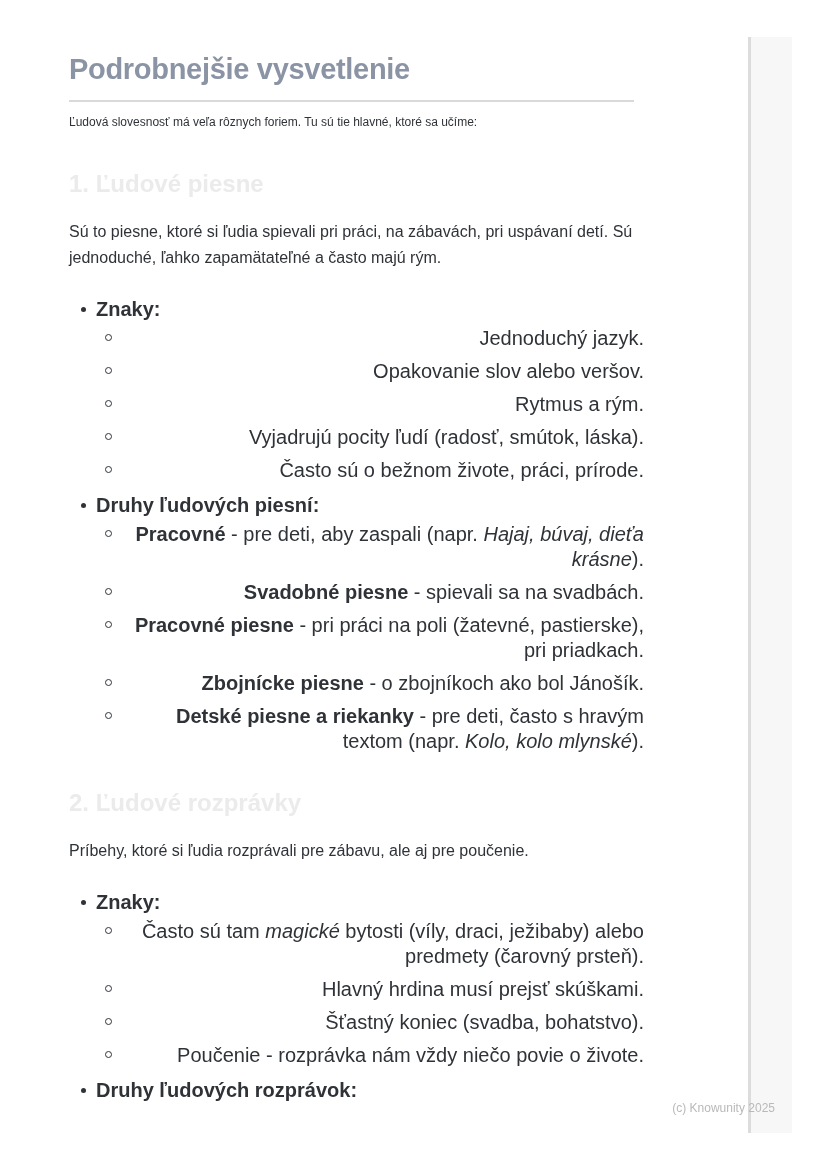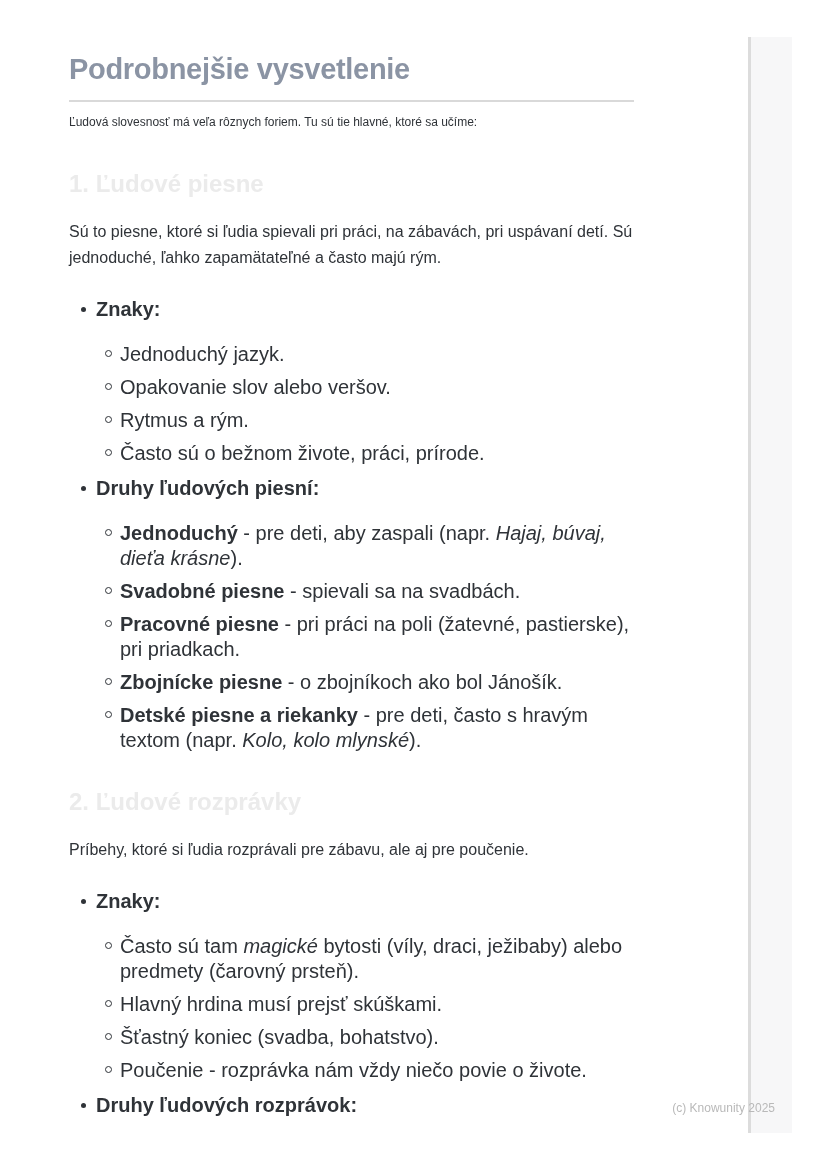--- a/index.html
+++ b/index.html
@@ -28,21 +28,21 @@
   h2.sec-heading{margin-top:34px;font-size:24px;line-height:30px;font-weight:700;color:var(--c-watermark);}
   p.sec-para{margin-top:20px;font-size:16px;line-height:26px;max-width:575px;}
   ul{list-style:none;font-size:20px;line-height:25px;}
   ul.l1{margin-top:26px;padding-left:27px;}
   ul.l1>li{position:relative;margin-bottom:4px;}
   ul.l1>li>.marker1{
     position:absolute;left:-15px;top:10px;width:5px;height:5px;border-radius:50%;
     background:var(--c-body);
   }
   .group-label{font-weight:700;}
-  ul.l2{padding-left:24px;margin-top:20px;margin-bottom:10px;}
+  ul.l2{padding-left:24px;margin-top:4px;margin-bottom:10px;text-align:right;}
   ul.l2>li{position:relative;margin-bottom:8px;max-width:545px;}
   ul.l2>li::before{
     content:"";position:absolute;left:-15px;top:8px;width:5px;height:5px;
     border:1.5px solid var(--c-body);border-radius:50%;background:transparent;
   }
   .b{font-weight:700;}
   .i{font-style:italic;}
   .page-edge{
     position:absolute;left:748px;top:37px;width:44px;height:1096px;
     background:var(--c-edge-fill);border-left:3px solid var(--c-edge-line);z-index:1;
@@ -65,28 +65,29 @@
     <h2 class="sec-heading">1. Ľudové piesne</h2>
     <p class="sec-para">Sú to piesne, ktoré si ľudia spievali pri práci, na zábavách, pri uspávaní detí. Sú jednoduché, ľahko zapamätateľné a často majú rým.</p>
     <ul class="l1">
       <li>
         <span class="marker1"></span>
         <span class="group-label">Znaky:</span>
         <ul class="l2">
             <li><span class="">Jednoduchý jazyk.</span></li>
             <li><span class="">Opakovanie slov alebo veršov.</span></li>
             <li><span class="">Rytmus a rým.</span></li>
+            <li><span class="">Vyjadrujú pocity ľudí (radosť, smútok, láska).</span></li>
             <li><span class="">Často sú o bežnom živote, práci, prírode.</span></li>
           </ul>
       </li>
       <li>
         <span class="marker1"></span>
         <span class="group-label">Druhy ľudových piesní:</span>
         <ul class="l2">
-            <li><span class="b ">Jednoduchý</span><span class=""> - pre deti, aby zaspali (napr. </span><span class="i">Hajaj, búvaj, dieťa krásne</span><span class="">).</span></li>
+            <li><span class="b ">Pracovné</span><span class=""> - pre deti, aby zaspali (napr. </span><span class="i">Hajaj, búvaj, dieťa krásne</span><span class="">).</span></li>
             <li><span class="b ">Svadobné piesne</span><span class=""> - spievali sa na svadbách.</span></li>
             <li><span class="b ">Pracovné piesne</span><span class=""> - pri práci na poli (žatevné, pastierske), pri priadkach.</span></li>
             <li><span class="b ">Zbojnícke piesne</span><span class=""> - o zbojníkoch ako bol Jánošík.</span></li>
             <li><span class="b ">Detské piesne a riekanky</span><span class=""> - pre deti, často s hravým textom (napr. </span><span class="i">Kolo, kolo mlynské</span><span class="">).</span></li>
           </ul>
       </li>
     </ul>
   </section>
 
   <section>

